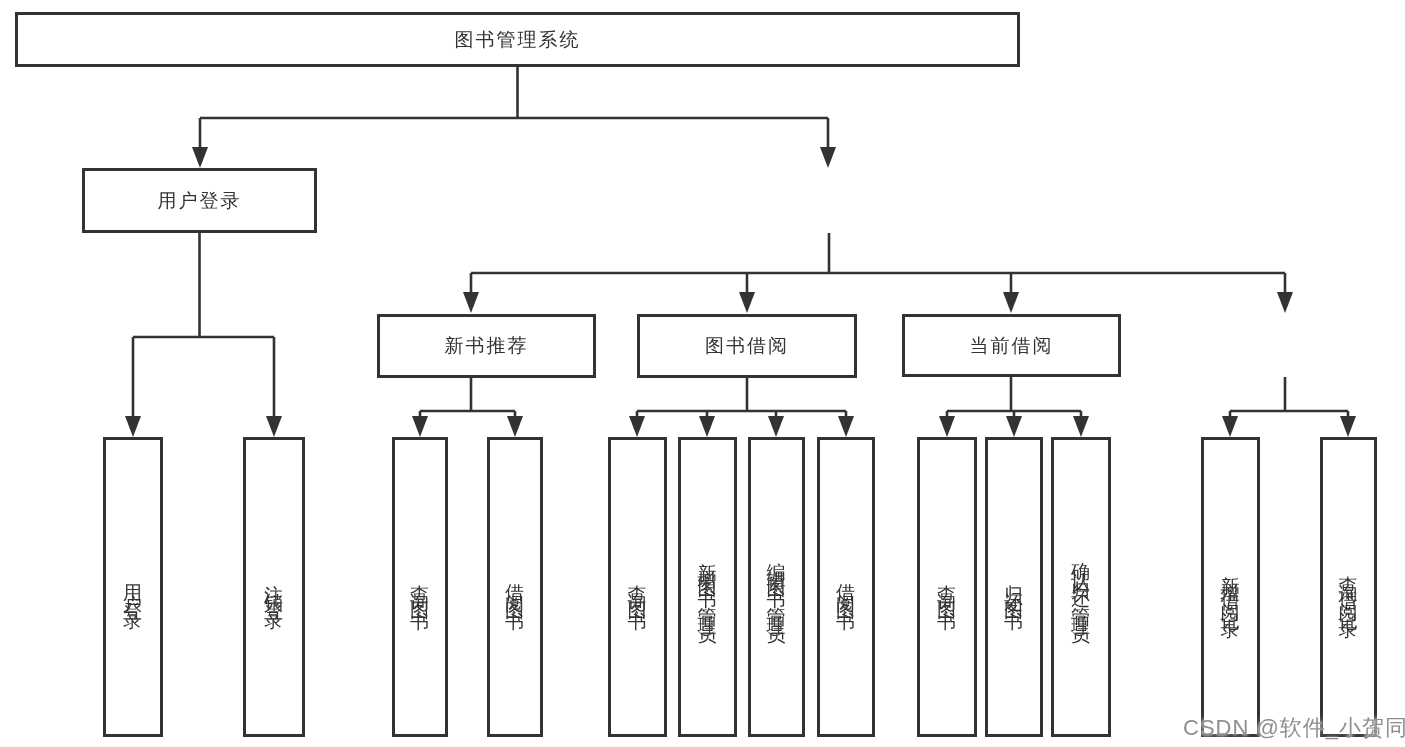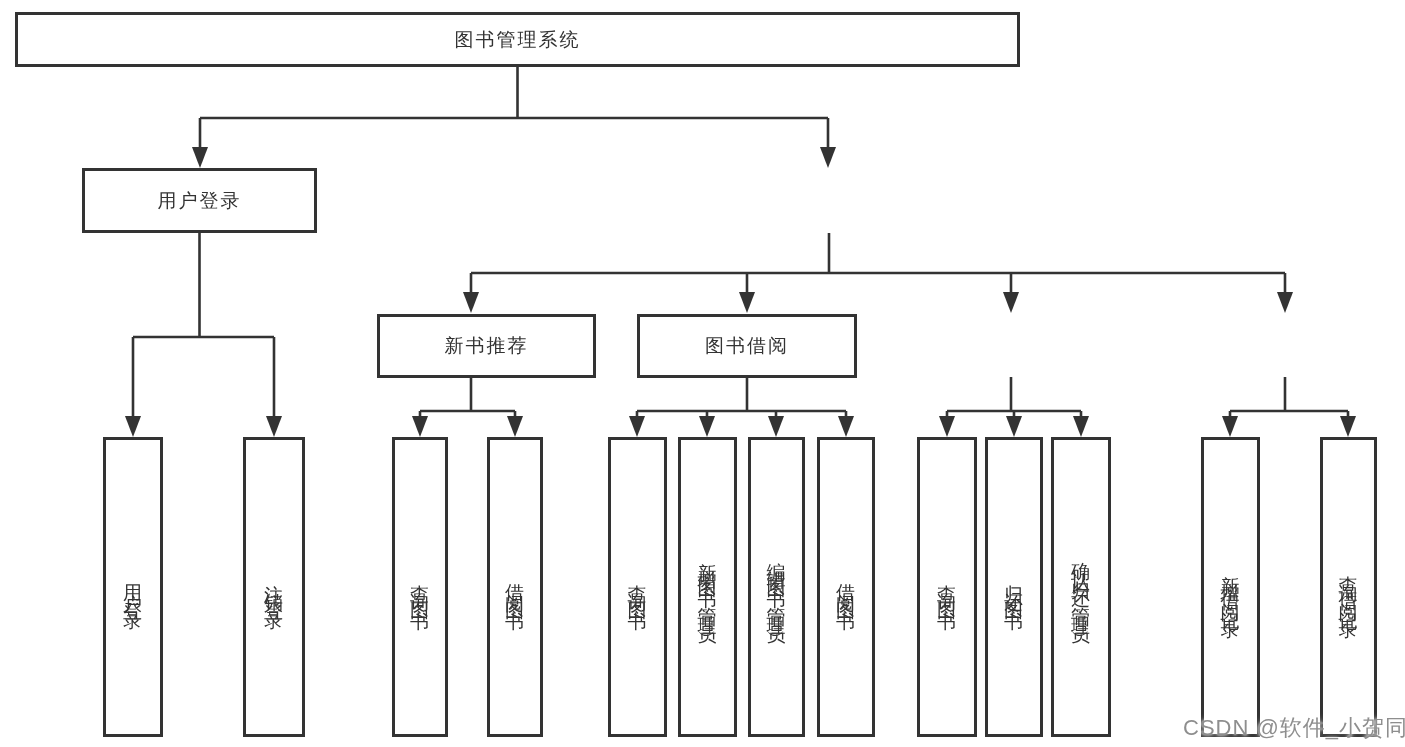--- a/index.html
+++ b/index.html
@@ -112,20 +112,23 @@
   <div class="node" style="left:82px; top:168px; width:235px; height:65px;">
     <span>用户登录</span>
   </div>
 
   <div class="node" style="left:362px; top:314px; width:219px; height:64px;margin-left:15px;">
     <span>新书推荐</span>
   </div>
   <div class="node" style="left:637px; top:314px; width:220px; height:64px;">
     <span>图书借阅</span>
   </div>
+  <div class="node" style="left:902px; top:314px; width:219px; height:63px;">
+    <span>当前借阅</span>
+  </div>
 
   <div class="leaf" style="left:103px; width:60px;">
     <span class="vtext">用户登录</span>
   </div>
   <div class="leaf" style="left:243px; width:62px;">
     <span class="vtext">注销登录</span>
   </div>
 
   <div class="leaf" style="left:392px; width:56px;">
     <span class="vtext">查询图书</span>

